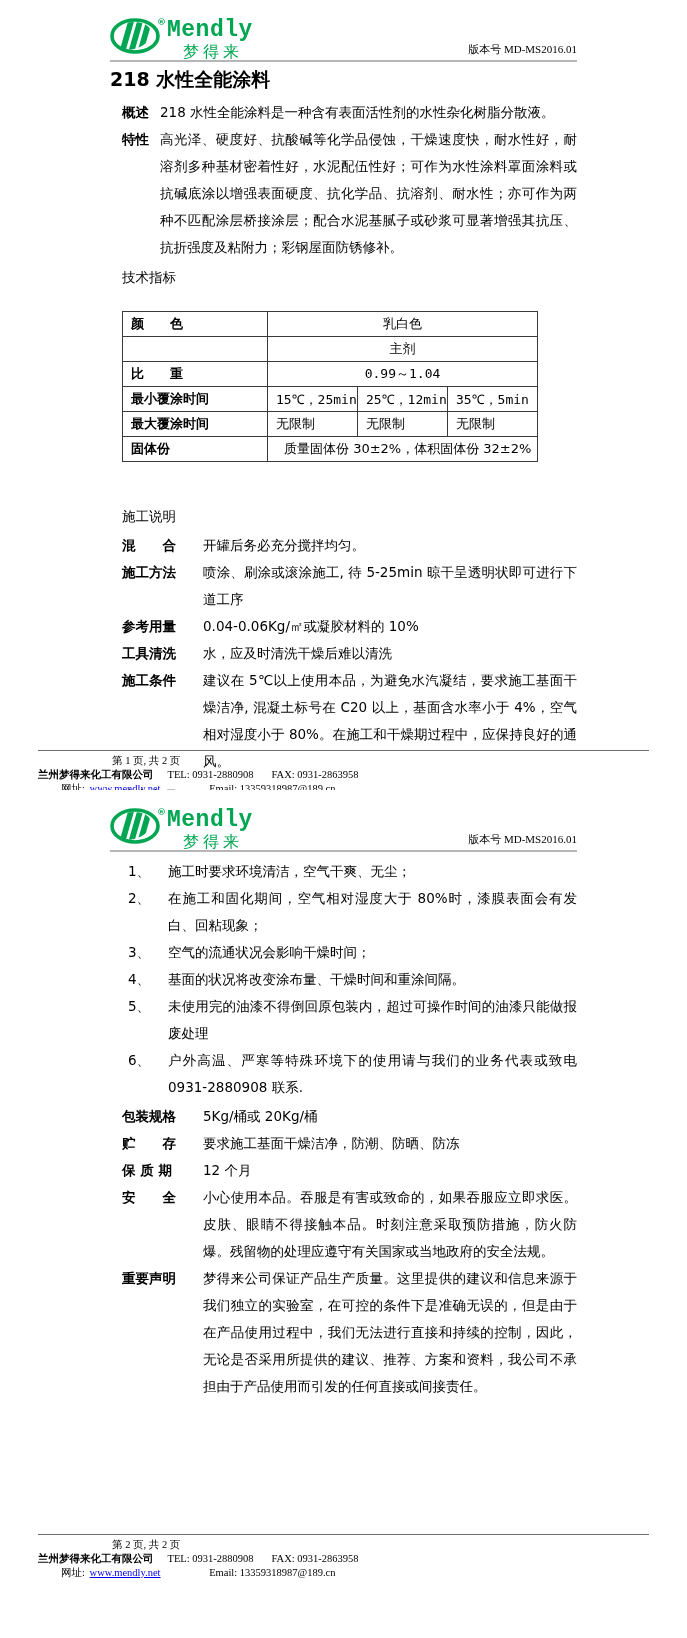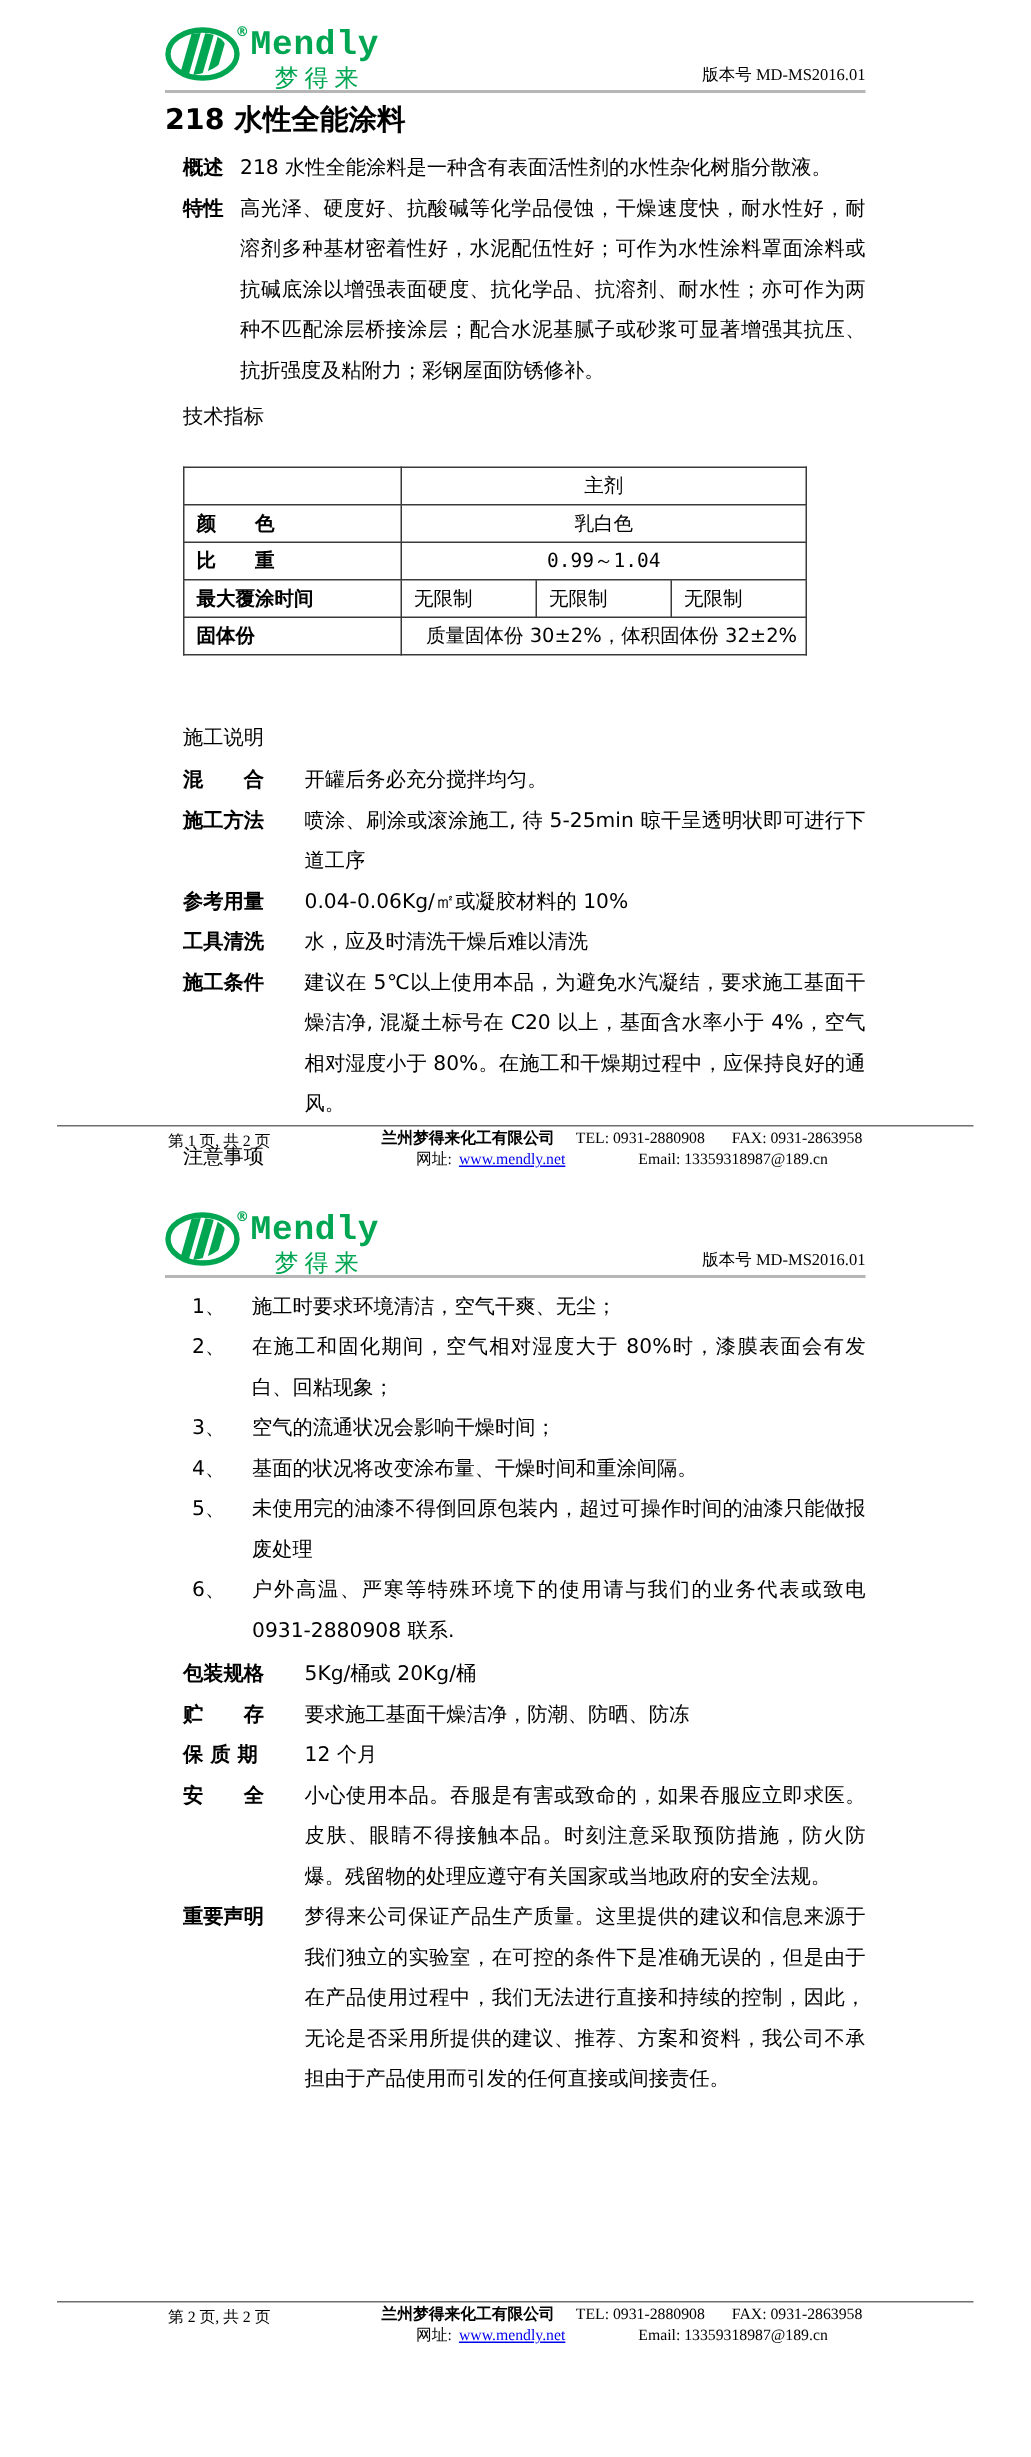--- a/index.html
+++ b/index.html
@@ -54,21 +54,21 @@
   .note-row { display:flex; padding-left:18px; line-height:27px; font-size:13.5px; }
   .note-num { width:40px; flex-shrink:0; }
   .note-txt { flex:1; text-align:justify; }
   .specs { margin-top:2px; }
 
   
   .footer { position:absolute; left:38px; right:38px; }
   #p1 .footer { top:750px; }
   #p2 .footer { top:744px; }
   .footer-rule { border-top:1px solid #6e6e6e; margin-bottom:2px; }
-  .footer-body { display:flex; align-items:flex-start; font-size:10.5px; font-family:"Liberation Serif","DejaVu Serif",serif; }
+  .footer-body { display:flex; align-items:flex-start; font-size:10.5px; font-family:"Liberation Serif","DejaVu Serif",serif;flex-direction:column; }
   .page-num { margin-left:74px; white-space:nowrap; padding-top:1px; }
   .footer-center { flex:1; text-align:center; line-height:14px; }
   .f-company { font-weight:bold; margin-right:14px; }
   .f-tel { margin-right:18px; }
   .f-weblabel { margin-right:2px; }
   .f-link { color:#0000EE; text-decoration:underline; margin-right:46px; cursor:pointer;text-align:right; }
 </style>
 </head>
 <body>
 
@@ -114,30 +114,36 @@
 
     <table class="spec-table">
       <colgroup>
           <col style="width:145px">
           <col style="width:90px">
           <col style="width:90px">
           <col style="width:90px">
         </colgroup>
       <tbody>
           <tr>
+        <td class="c-label">颜　　色</td>
+        <td class="c-center" colspan="3">乳白色</td>
+      </tr>
+      <tr>
         <td class="c-label"></td>
         <td class="c-center" colspan="3">主剂</td>
       </tr>
       <tr>
-        <td class="c-label">颜　　色</td>
-        <td class="c-center" colspan="3">乳白色</td>
-      </tr>
-      <tr>
         <td class="c-label">比　　重</td>
         <td class="c-center mono" colspan="3">0.99～1.04</td>
+      </tr>
+      <tr>
+        <td class="c-label">最小覆涂时间</td>
+        <td class="c-cell mono">15℃，25min</td>
+        <td class="c-cell mono">25℃，12min</td>
+        <td class="c-cell mono">35℃，5min</td>
       </tr>
       <tr>
         <td class="c-label">最大覆涂时间</td>
         <td class="c-cell">无限制</td>
         <td class="c-cell">无限制</td>
         <td class="c-cell">无限制</td>
       </tr>
       <tr>
         <td class="c-label">固体份</td>
         <td class="c-left" colspan="3">质量固体份 30±2%，体积固体份 32±2%（混合后）</td>

